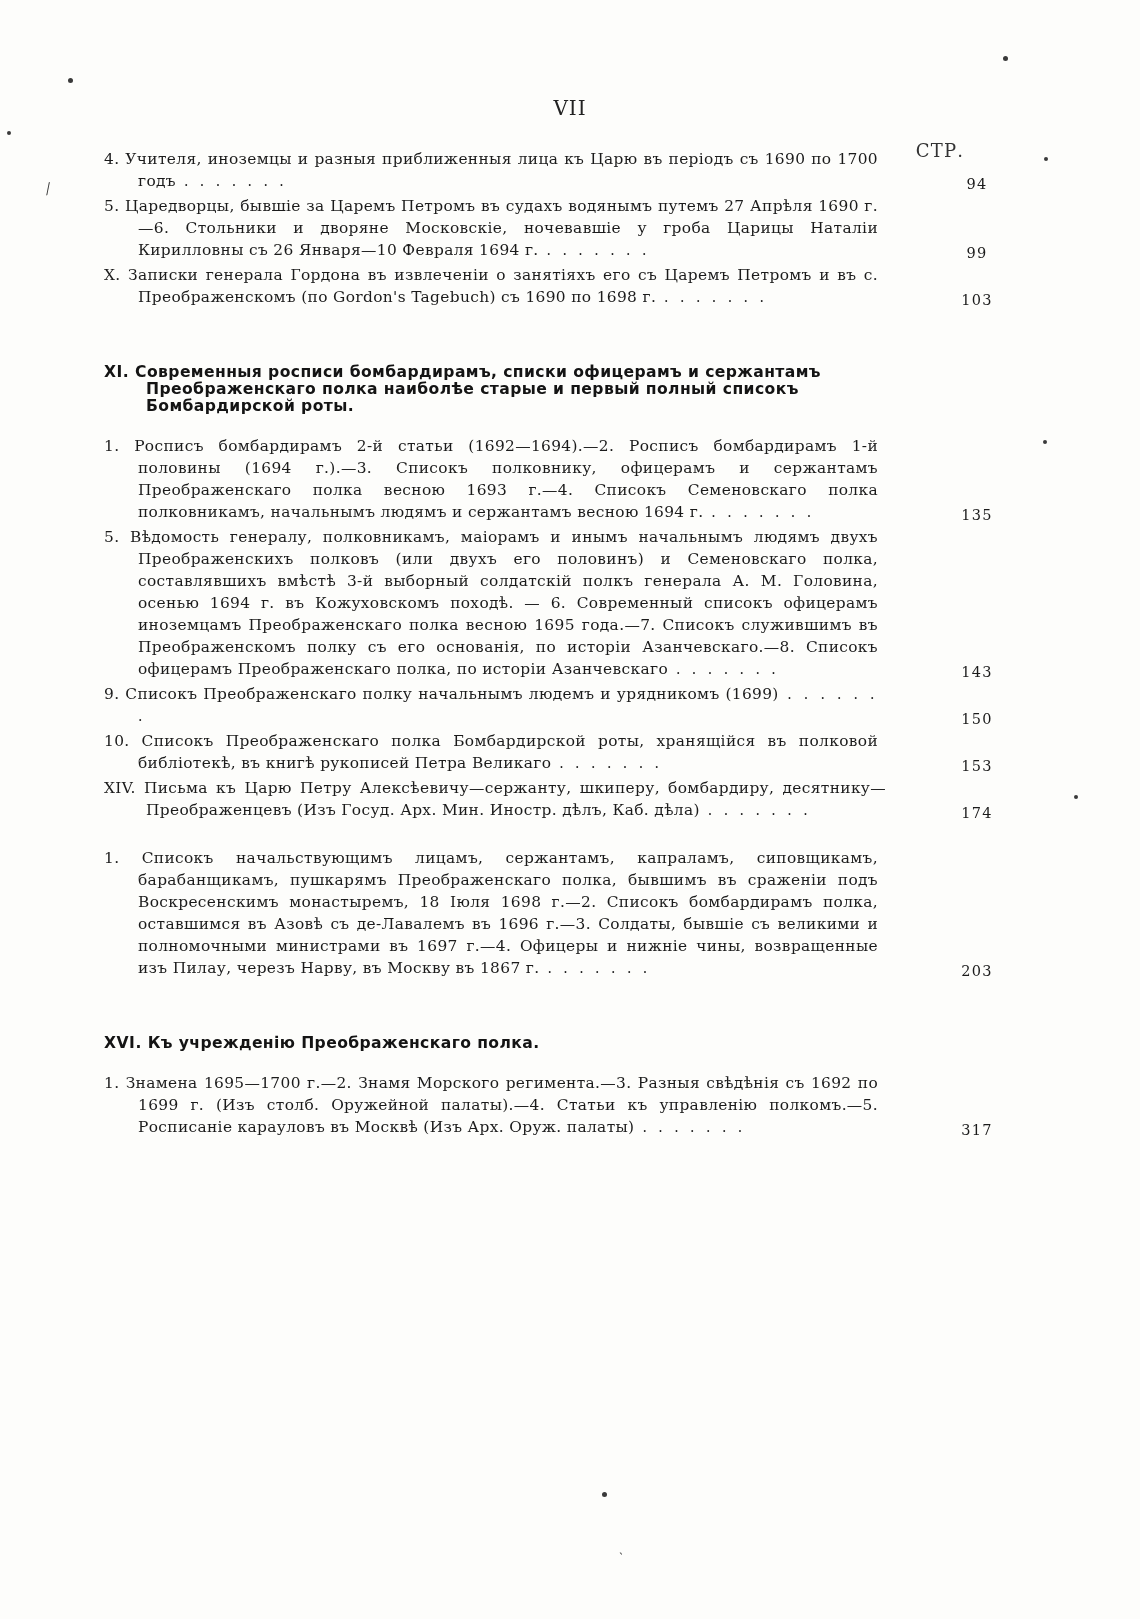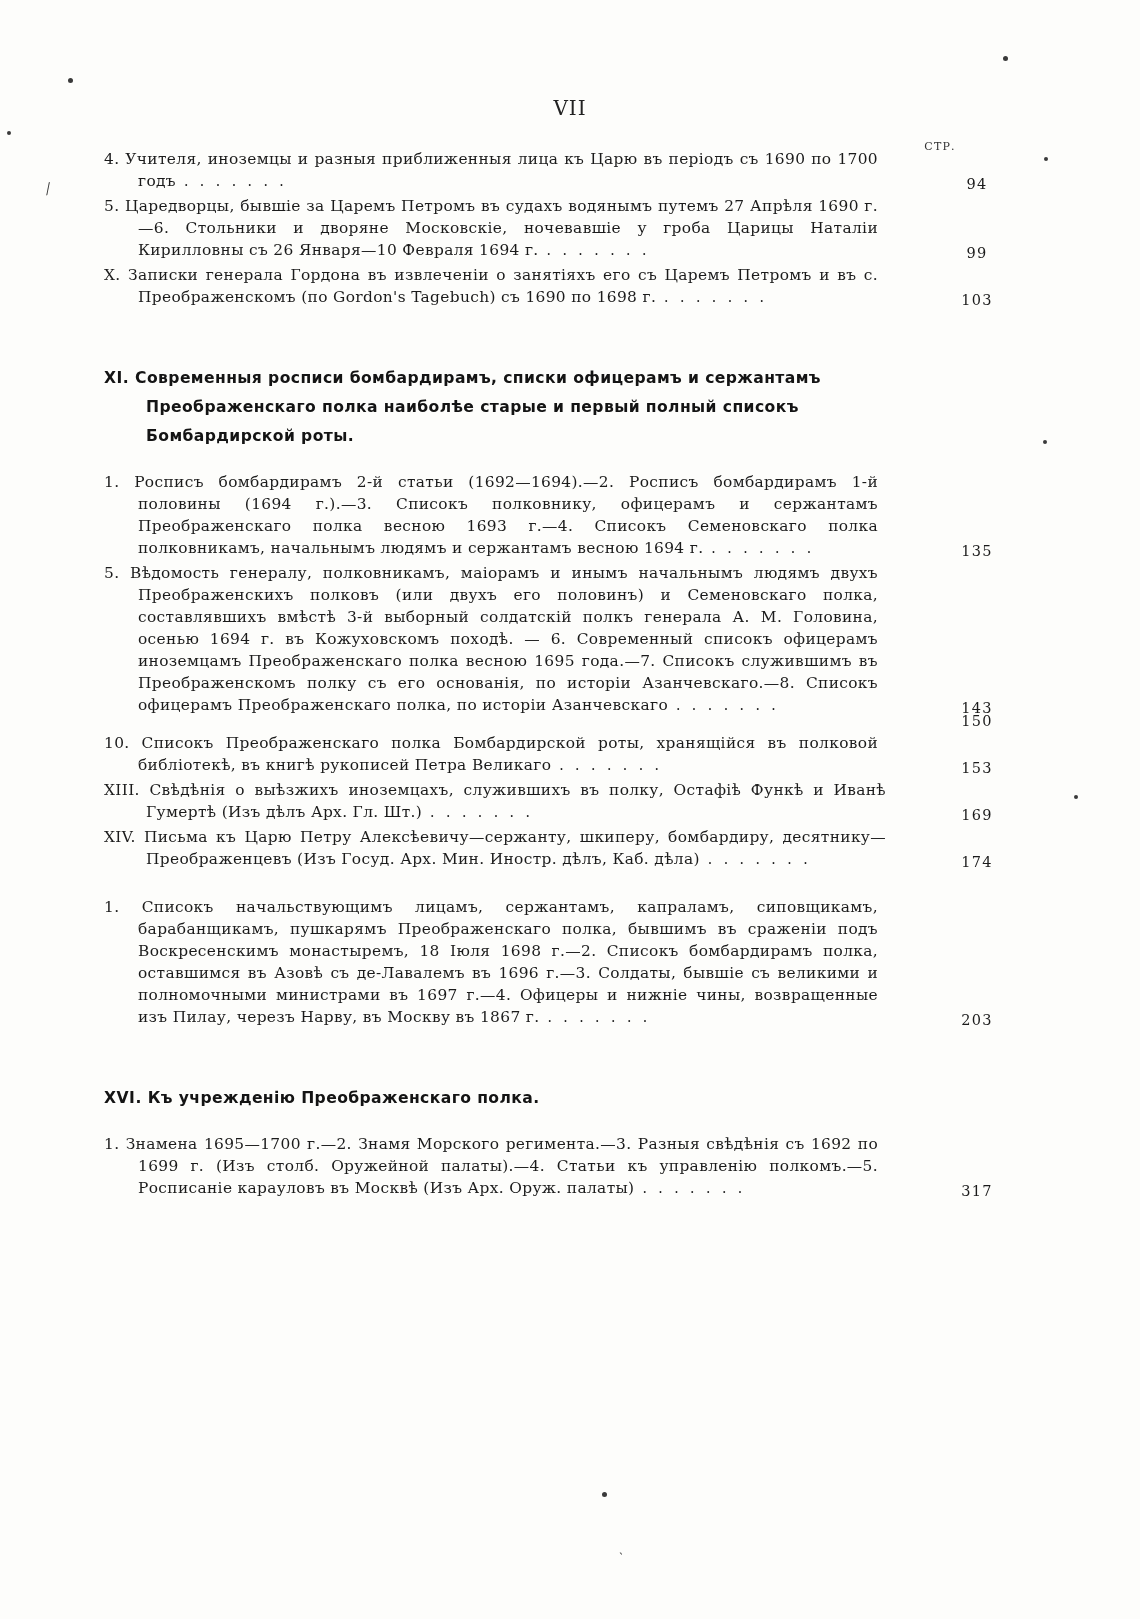--- a/index.html
+++ b/index.html
@@ -25,21 +25,21 @@
     font-size: 20px;
     letter-spacing: 1px;
     color: #222;
   }
   .col-head {
     position: absolute;
     top: 140px;
     left: 880px;
     width: 120px;
     text-align: center;
-    font-size: 11px;
+    font-size: 18px;
     letter-spacing: 1.2px;
     color: #333;
   }
   .content {
     position: absolute;
     top: 148px;
     left: 104px;
     width: 940px;
   }
   .entry {
@@ -69,21 +69,21 @@
     text-indent: -34px;
   }
   .hang-wide {
     padding-left: 42px;
     text-indent: -42px;
   }
   .section-title {
     width: 730px;
     font-family: "DejaVu Sans", sans-serif;
     font-size: 15.6px;
-    line-height: 29px;
+    line-height: 17px;
     font-weight: 600;
     letter-spacing: 0.4px;
     padding-left: 42px;
     text-indent: -42px;
     margin-top: 30px;
     margin-bottom: 20px;
     color: #141414;
   }
   .section-title .rn {
     letter-spacing: 0.5px;
@@ -177,33 +177,30 @@
         <div class="text hang">1. Росписъ бомбардирамъ 2-й статьи (1692—1694).—2. Росписъ бомбардирамъ 1-й половины (1694 г.).—3. Списокъ полковнику, офицерамъ и сержантамъ Преображенскаго полка весною 1693 г.—4. Списокъ Семеновскаго полка полковникамъ, начальнымъ людямъ и сержантамъ весною 1694 г.<span class="dots">  . . . . . . .</span></div>
         <div class="page-ref">135</div>
       </div>
 
       <div class="entry">
         <div class="text hang">5. Вѣдомость генералу, полковникамъ, маіорамъ и инымъ начальнымъ людямъ двухъ Преображенскихъ полковъ (или двухъ его половинъ) и Семеновскаго полка, составлявшихъ вмѣстѣ 3-й выборный солдатскій полкъ генерала А. М. Головина, осенью 1694 г. въ Кожуховскомъ походѣ. — 6. Современный списокъ офицерамъ иноземцамъ Преображенскаго полка весною 1695 года.—7. Списокъ служившимъ въ Преображенскомъ полку съ его основанія, по исторіи Азанчевскаго.—8. Списокъ офицерамъ Преображенскаго полка, по исторіи Азанчевскаго<span class="dots">  . . . . . . .</span></div>
         <div class="page-ref">143</div>
       </div>
 
       <div class="entry">
+        <div class="text hang">9. Списокъ Преображенскаго полку начальнымъ людемъ и урядникомъ (1699)<span class="dots">  . . . . . . .</span></div>
         <div class="page-ref">150</div>
       </div>
 
       <div class="entry">
         <div class="text hang">10. Списокъ Преображенскаго полка Бомбардирской роты, хранящійся въ полковой библіотекѣ, въ книгѣ рукописей Петра Великаго<span class="dots">  . . . . . . .</span></div>
         <div class="page-ref">153</div>
       </div>
 
 
-      <div class="entry">
-        <div class="text hang-wide">XIII. Свѣдѣнія о выѣзжихъ иноземцахъ, служившихъ въ полку, Остафіѣ Функѣ и Иванѣ Гумертѣ (Изъ дѣлъ Арх. Гл. Шт.)<span class="dots">  . . . . . . .</span></div>
-        <div class="page-ref">169</div>
-      </div>
 
       <div class="entry">
         <div class="text hang-wide">XIV. Письма къ Царю Петру Алексѣевичу—сержанту, шкиперу, бомбардиру, десятнику—Преображенцевъ (Изъ Госуд. Арх. Мин. Иностр. дѣлъ, Каб. дѣла)<span class="dots">  . . . . . . .</span></div>
         <div class="page-ref">174</div>
       </div>
 
     </div>
 
     <div class="spacer-lg"></div>
 

